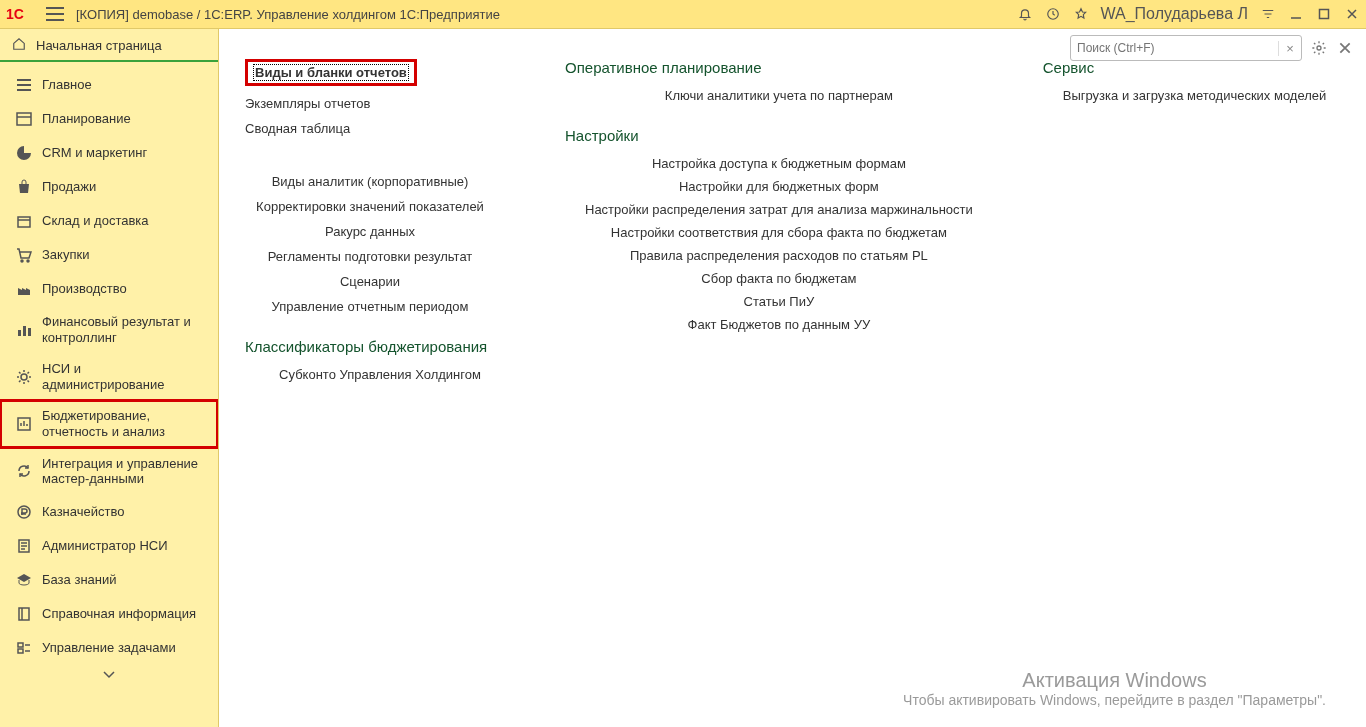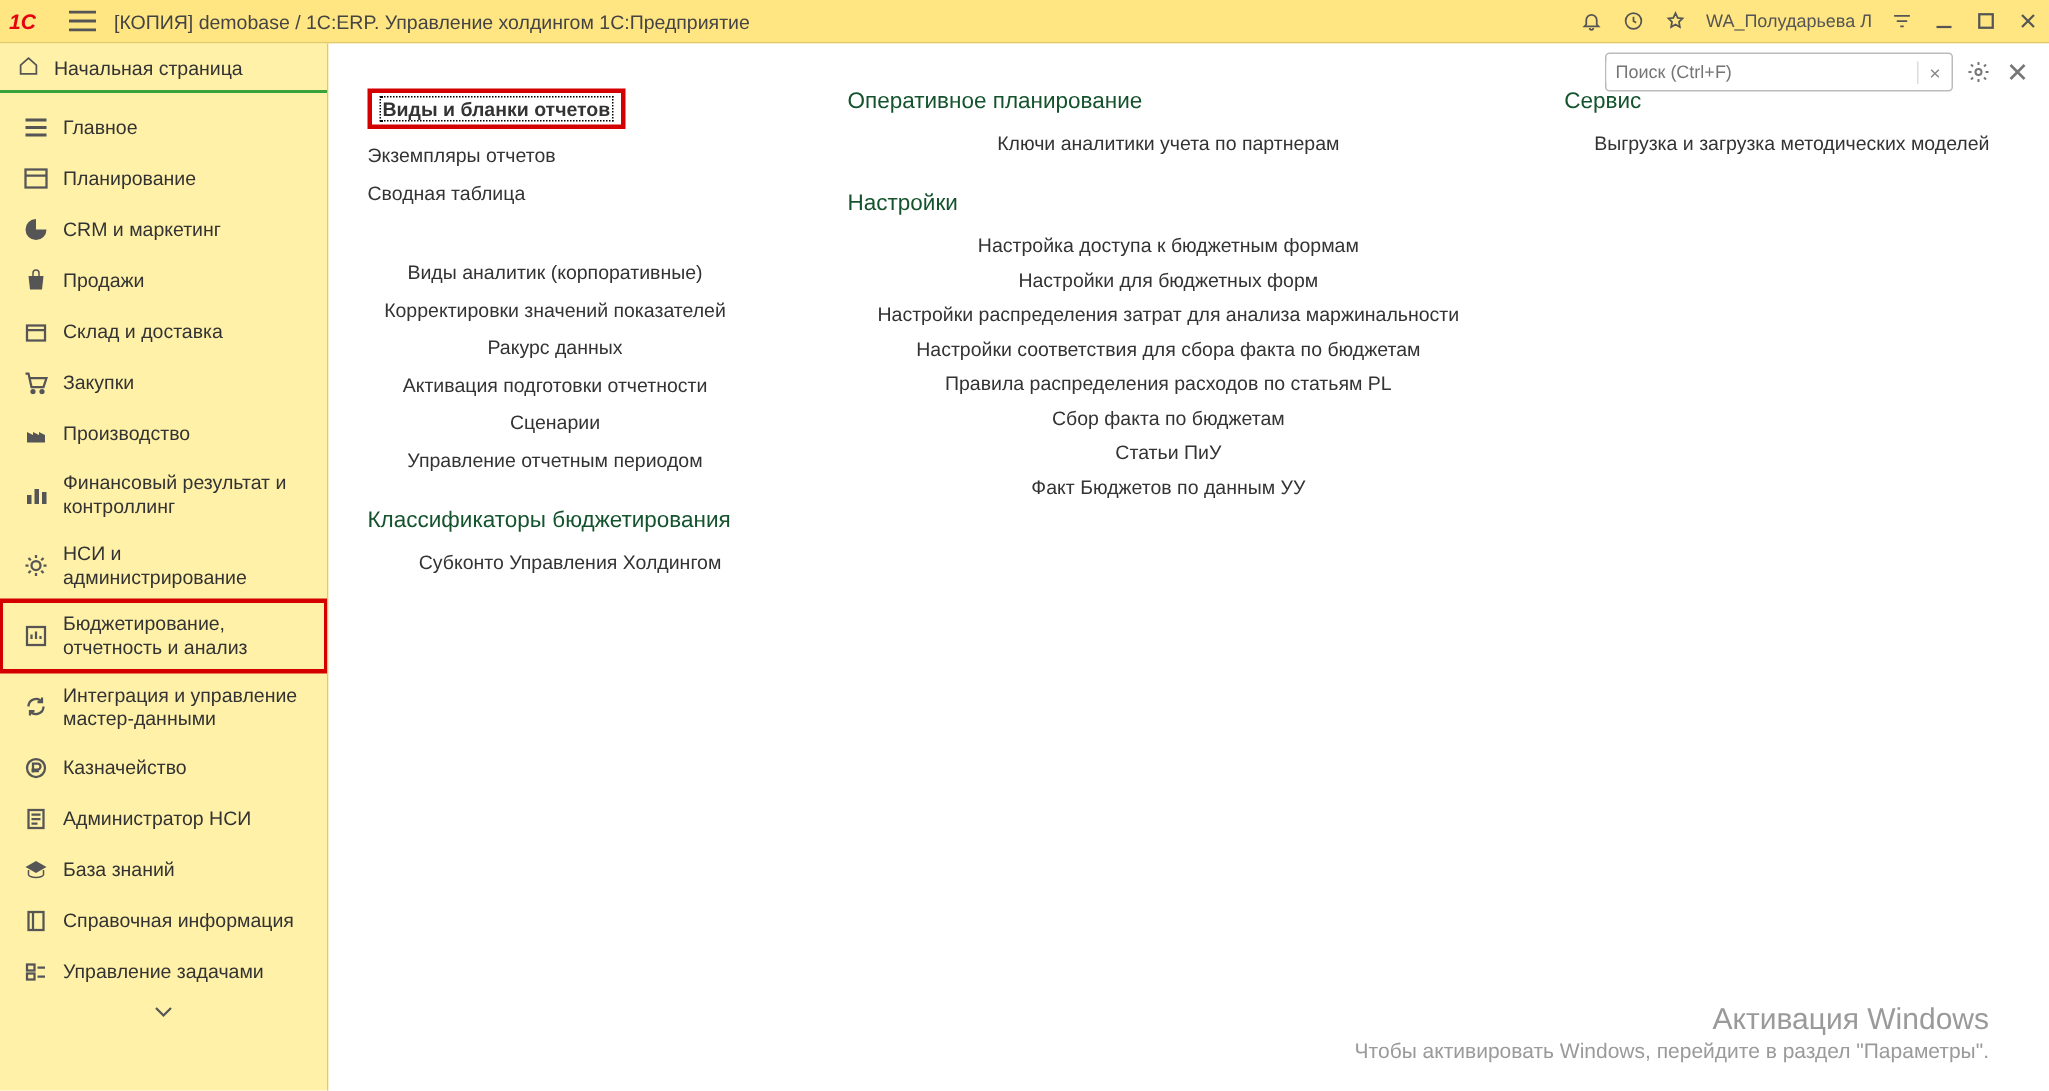--- a/index.html
+++ b/index.html
@@ -18,21 +18,20 @@
   background: #ffe682;
   display: flex;
   align-items: center;
   border-bottom: 1px solid #e0c969;
   padding: 0 6px;
   gap: 12px;
 }
 .logo-1c {
   color: #e60012;
   font-weight: bold;
-  font-style: italic;
   font-size: 14px;
   width: 28px;
   display: inline-block;
 }
 .hamburger {
   width: 18px;
   height: 14px;
   display: inline-block;
 }
 .hamburger svg { width: 100%; height: 100%; }
@@ -50,21 +49,21 @@
   color: #555;
 }
 .titlebar-icons .ico {
   width: 16px;
   height: 16px;
   cursor: pointer;
   display: flex;
   align-items: center;
   justify-content: center;
 }
-.user-name { font-size: 12px; color: #555; }
+.user-name { font-size: 16px; color: #555; }
 .winbtn {
   width: 16px; height: 16px;
   display: flex; align-items: center; justify-content: center;
   cursor: pointer;
 }
 .main {
   display: flex;
   height: calc(727px - 28px);
 }
 .sidebar {
@@ -203,21 +202,21 @@
   padding-left: 20px;
   display: flex;
   flex-direction: column;
   gap: 8px;
 }
 .watermark {
   position: absolute;
   right: 40px;
   bottom: 20px;
   color: #9a9a9a;
-  text-align: right;
+  text-align: center;
   font-size: 14px;
   pointer-events: none;
 }
 .watermark .w1 {
   font-size: 20px;
 }
 </style>
 </head>
 <body>
 
@@ -434,21 +433,21 @@
             </span>
           </div>
           <span class="bold-link">Экземпляры отчетов</span>
           <span class="bold-link">Сводная таблица</span>
         </div>
         <div style="height:14px"></div>
         <div class="block v-list">
           <span class="plain-link">Виды аналитик (корпоративные)</span>
           <span class="plain-link">Корректировки значений показателей</span>
           <span class="plain-link">Ракурс данных</span>
-          <span class="plain-link">Активация подготовки отчетности</span>
+          <span class="plain-link">Регламенты подготовки результат</span>
           <span class="plain-link">Сценарии</span>
           <span class="plain-link">Управление отчетным периодом</span>
         </div>
         <div class="block">
           <div class="green-head">Классификаторы бюджетирования</div>
           <div class="sublist">
             <span class="plain-link">Субконто Управления Холдингом</span>
           </div>
         </div>
       </div>

